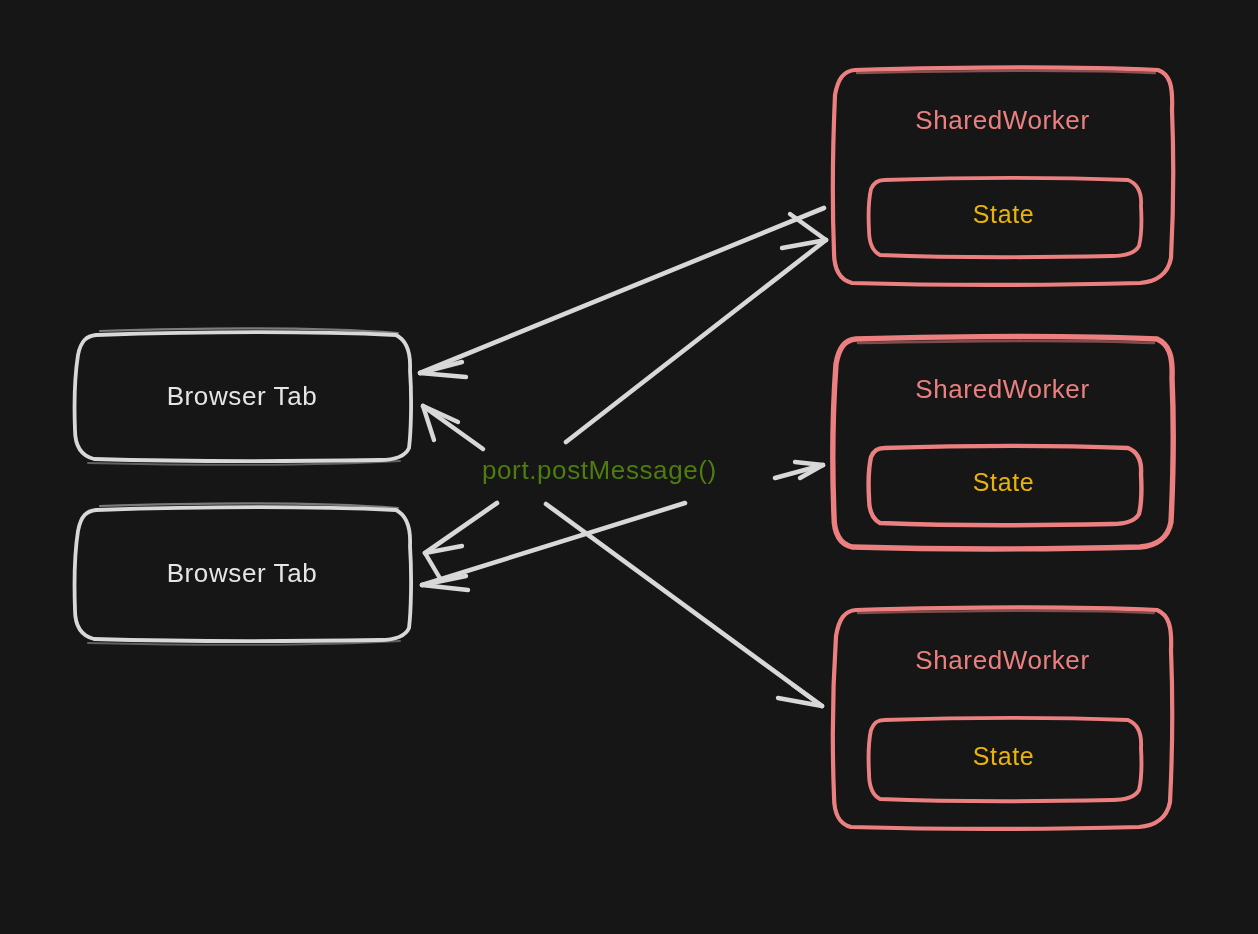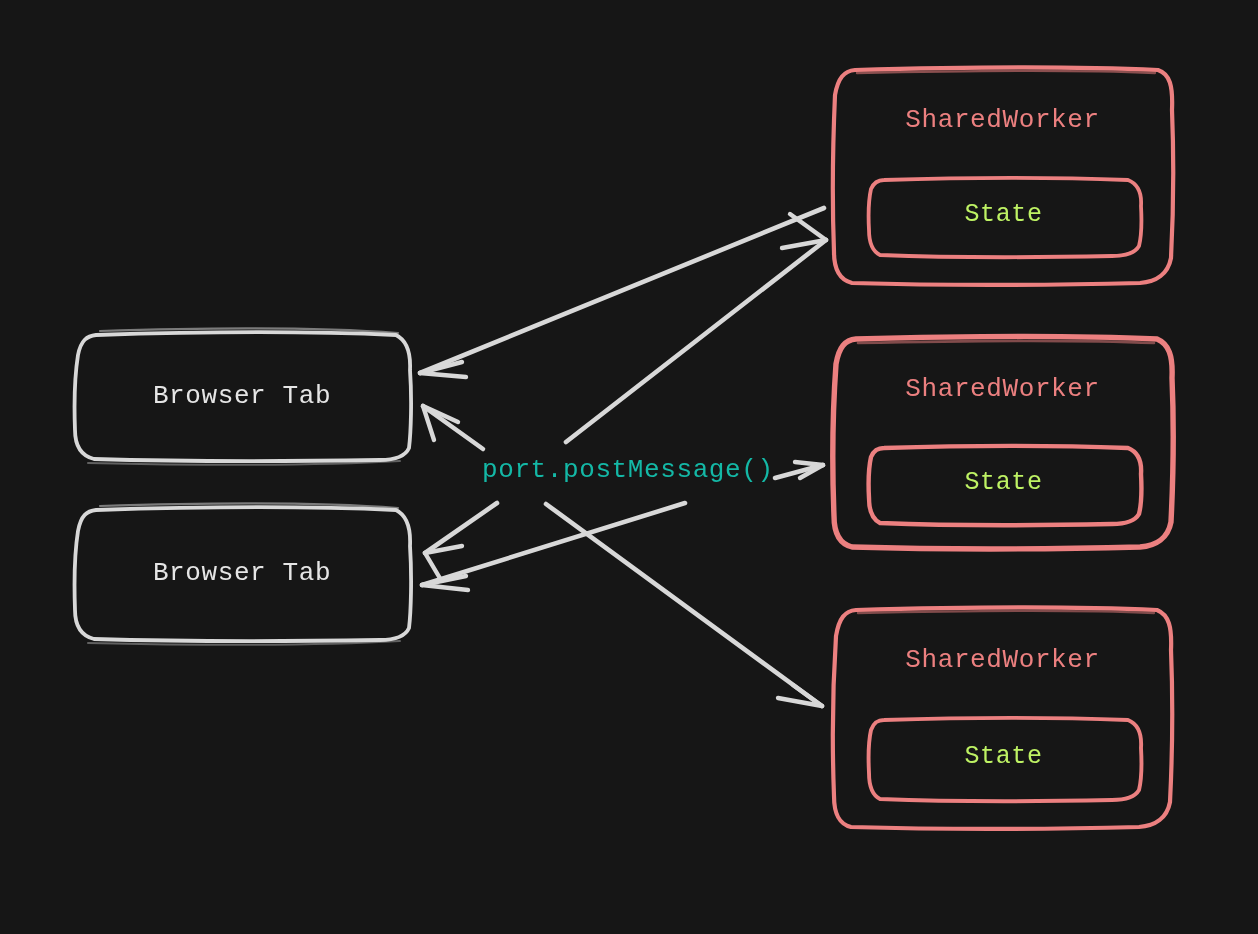--- a/index.html
+++ b/index.html
@@ -23,38 +23,38 @@
     top: 0;
     left: 0;
     width: 1258px;
     height: 934px;
   }
   .node-label {
     position: absolute;
     text-align: center;
     white-space: nowrap;
     pointer-events: none;
-    font-family: Liberation Mono, monospace;
+    font-family: Liberation Sans, sans-serif;
     letter-spacing: 0.6px;
   }
   .label-worker {
     color: #ec8080;
     font-size: 26px;
   }
   .label-state {
-    color: #bef264;
+    color: #eab308;
     font-size: 25px;
     text-align: center;
   }
   .label-tab {
     color: #e5e5e5;
     font-size: 26px;
   }
   .label-edge {
-    color: #14b8a6;
+    color: #4d7c0f;
     font-size: 26px;
   }
 </style>
 </head>
 <body>
 
 <div id="canvas">
 
   <svg class="diagram-svg" viewBox="0 0 1258 934">
     <defs>

